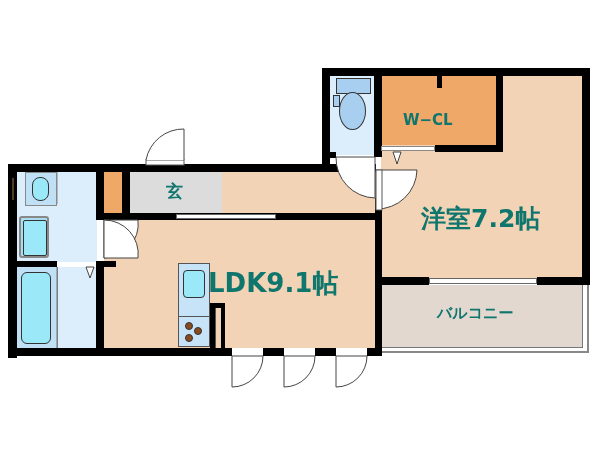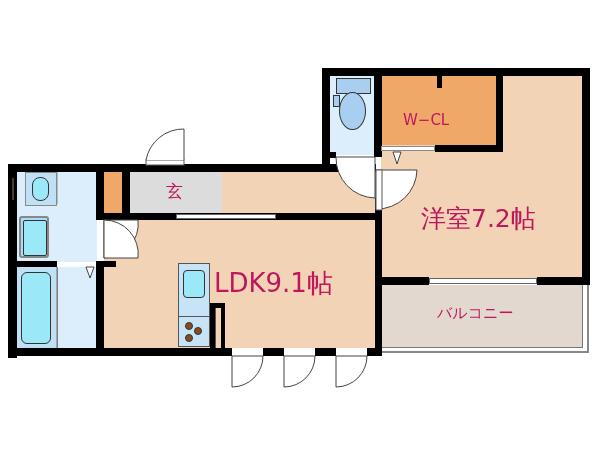--- a/index.html
+++ b/index.html
@@ -1,20 +1,20 @@
 <!DOCTYPE html>
 <html><head>
 <meta charset="utf-8">
 <style>
   html, body { margin:0; padding:0; background:#ffffff; }
   body { width:600px; height:450px; position:relative; overflow:hidden; font-family:"DejaVu Sans", sans-serif; }
   .abs { position:absolute; }
   .wall { position:absolute; background:#000; }
   .room { position:absolute; }
-  .label { position:absolute; color:#be185d; white-space:nowrap; }
+  .label { position:absolute; color:#0f766e; white-space:nowrap;font-weight:bold; }
   svg { position:absolute; left:0; top:0; }
 </style>
 </head>
 <body>
 
 <div class="room" style="left:381px;top:75px;width:202px;height:203px;background:#f3d3b6;"></div>
 <div class="room" style="left:381px;top:75px;width:116px;height:70px;background:#f0a868;"></div>
 <div class="room" style="left:330px;top:75px;width:45px;height:80px;background:#dceefb;"></div>
 <div class="room" style="left:130px;top:172px;width:246px;height:42px;background:#f3d3b6;"></div>
 <div class="room" style="left:130px;top:172px;width:92px;height:42px;background:#dcdcdc;"></div>
@@ -101,16 +101,16 @@
   <path d="M232 356 L263 356 A31 31 0 0 1 232 387 Z" fill="#fff" stroke="#444" stroke-width="1"></path>
   <path d="M284 356 L315 356 A31 31 0 0 1 284 387 Z" fill="#fff" stroke="#444" stroke-width="1"></path>
   <path d="M336 356 L367 356 A31 31 0 0 1 336 387 Z" fill="#fff" stroke="#444" stroke-width="1"></path>
 
   <line x1="57" y1="267" x2="57" y2="348" stroke="#777" stroke-width="1"></line>
   <line x1="57" y1="172" x2="57" y2="204" stroke="#888" stroke-width="1"></line>
   <line x1="13" y1="178" x2="13" y2="200" stroke="#a0764b" stroke-width="1"></line>
 </svg>
 
 <div class="label" style="left:166px;top:180px;font-size:17px;">玄</div>
-<div class="label" style="left:214px;top:266px;font-size:26px;">LDK9.1帖</div>
+<div class="label" style="left:208px;top:266px;font-size:26px;">LDK9.1帖</div>
 <div class="label" style="left:421px;top:202px;font-size:25px;">洋室7.2帖</div>
 <div class="label" style="left:403px;top:111px;font-size:15px;">W−CL</div>
 <div class="label" style="left:437px;top:304px;font-size:15px;">バルコニー</div>
 
 </body></html>

